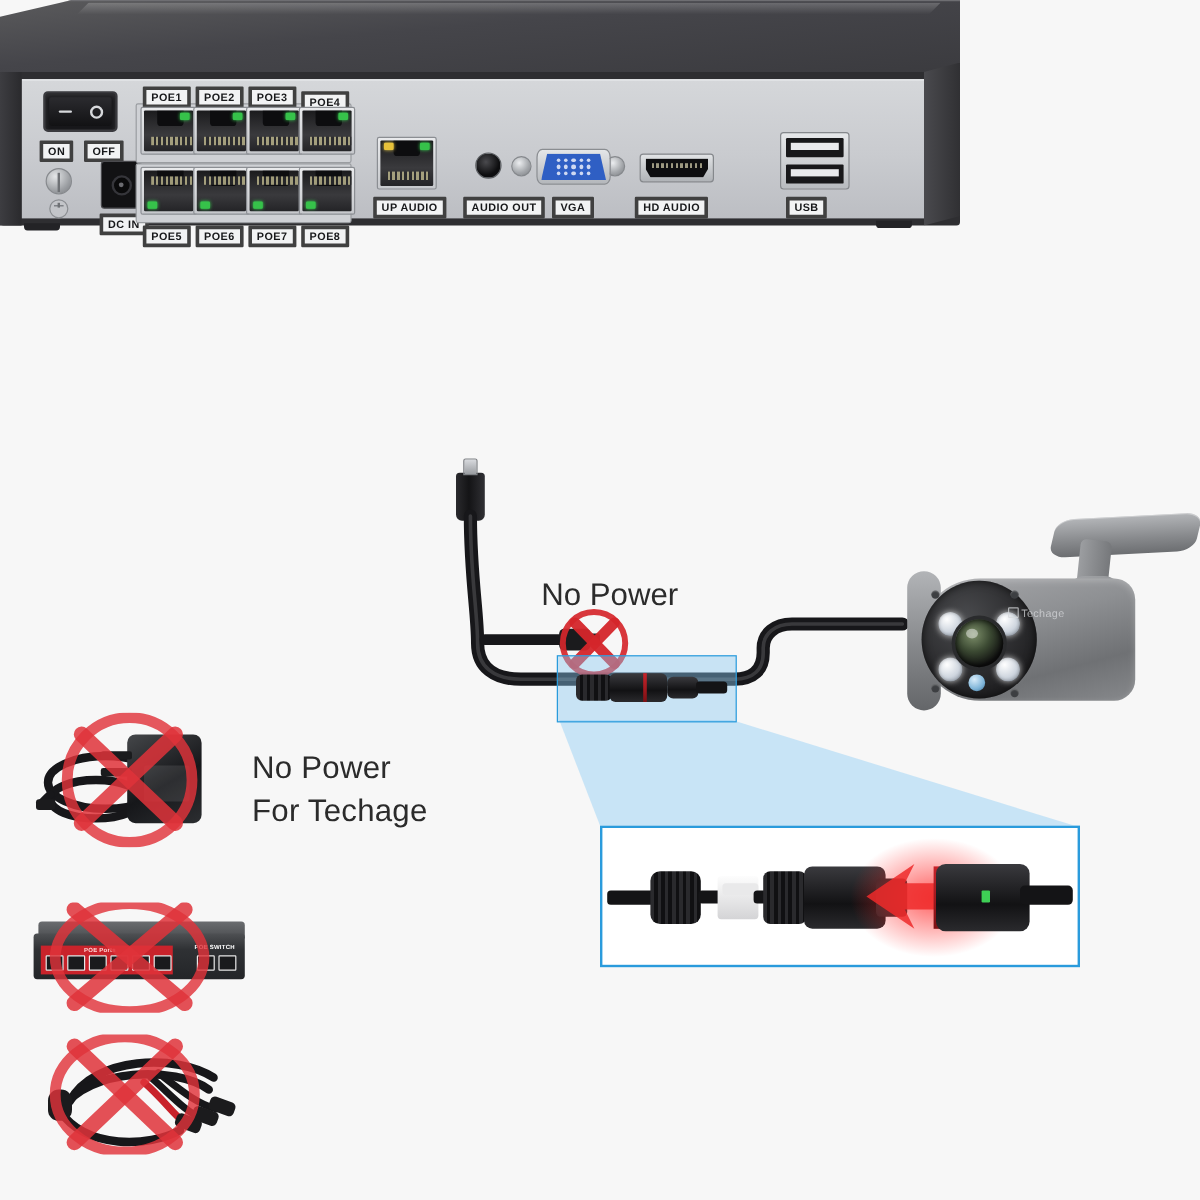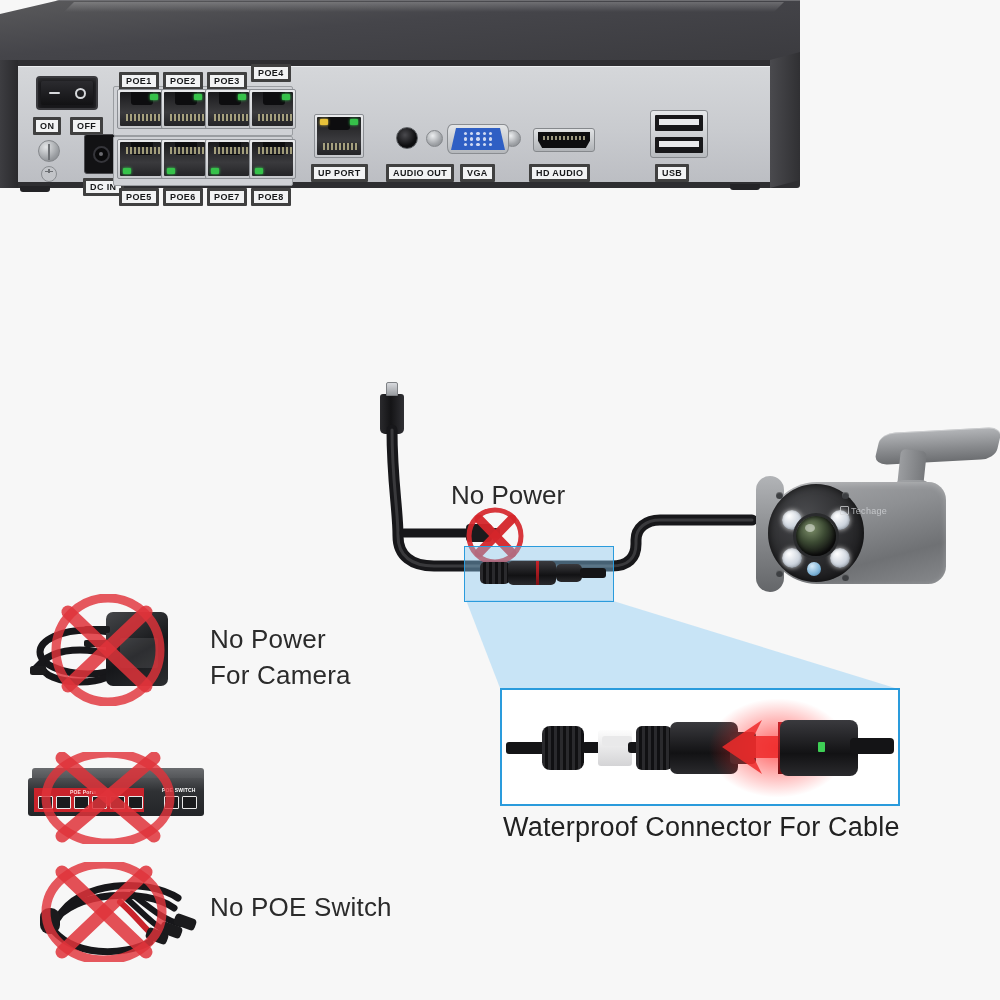--- a/index.html
+++ b/index.html
@@ -334,21 +334,21 @@
         </div>
     </div>
     <div class="lbl" style="left:83px;top:178px;">DC IN</div>
 
     <div class="portgroup" style="left:113px;top:86px;width:178px;height:48px;"></div>
     <div class="portgroup" style="left:113px;top:136px;width:178px;height:48px;"></div>
 
     <div class="lbl" style="left:119px;top:72px;">POE1</div>
     <div class="lbl" style="left:163px;top:72px;">POE2</div>
     <div class="lbl" style="left:207px;top:72px;">POE3</div>
-    <div class="lbl" style="left:251px;top:64px;">POE4</div>
+    <div class="lbl" style="left:251px;top:76px;">POE4</div>
 
     <div class="rj45" style="left:117px;top:89px;">
       <div class="inner">
           <span class="tab"></span>
           <span class="pins"></span>
           <span class="led-g" style="right:3px;top:2px;"></span>
         </div>
     </div>
     <div class="rj45" style="left:161px;top:89px;">
       <div class="inner">
@@ -407,21 +407,21 @@
     <div class="lbl" style="left:251px;top:188px;">POE8</div>
 
     <div class="rj45" style="left:314px;top:114px;width:50px;height:44px;">
       <div class="inner">
           <span class="tab"></span>
           <span class="pins"></span>
         <span class="led-y" style="left:3px;top:2px;"></span>
           <span class="led-g" style="right:3px;top:2px;"></span>
       </div>
     </div>
-    <div class="lbl" style="left:311px;top:164px;">UP PORT</div>
+    <div class="lbl" style="left:311px;top:164px;">UP AUDIO</div>
 
     <div class="audiojack" style="left:396px;top:127px;"></div>
     <div class="lbl" style="left:386px;top:164px;">AUDIO OUT</div>
 
     <div class="vgascrew" style="left:426px;top:130px;"></div>
     <div class="vgascrew" style="left:504px;top:130px;"></div>
     <div class="vga" style="left:447px;top:124px;">
       <div class="dsub">
         <span class="row">
             <i class="dot"></i>
@@ -531,21 +531,20 @@
       <span class="glow" style="left:206px;top:8px;width:140px;height:100px;"></span>
       <svg class="abs" style="left:216px;top:24px;width:92px;height:66px;">
         <polygon points="4,33 44,6 36,22 88,22 88,44 36,44 44,60" fill="#ef2a2a" opacity=".85"></polygon>
       </svg>
       <span class="dc-red" style="left:276px;top:32px;width:5px;height:52px;"></span>
       <span class="dc-barrel" style="left:278px;top:30px;width:78px;height:56px;border-radius:8px;"></span>
       <span style="position:absolute;left:316px;top:52px;width:7px;height:10px;background:#3ecf55;border-radius:1px;"></span>
       <span class="dc-cable" style="left:348px;top:48px;width:44px;height:16px;border-radius:4px;"></span>
     </div>
   </div>
-  <div class="detail-caption" style="left:503px;top:812px;">Waterproof Connector For Cable</div>
 
   <div class="abs" style="left:28px;top:600px;width:160px;height:100px;">
     <svg class="abs" style="left:0;top:0;width:160px;height:100px;">
       <ellipse cx="60" cy="52" rx="48" ry="22" fill="none" stroke="#17171a" stroke-width="7"></ellipse>
       <ellipse cx="52" cy="66" rx="38" ry="16" fill="none" stroke="#17171a" stroke-width="7"></ellipse>
       <path d="M14,62 L6,70" stroke="#17171a" stroke-width="7" stroke-linecap="round"></path>
       <rect x="2" y="66" width="16" height="9" rx="2.5" fill="#1b1b1d"></rect>
     </svg>
     <span class="adapter-brick" style="left:78px;top:12px;width:62px;height:74px;"></span>
     <span class="adapter-prong" style="left:56px;top:26px;width:26px;height:7px;"></span>
@@ -553,21 +552,21 @@
     <span style="position:absolute;left:92px;top:38px;width:38px;height:30px;background:rgba(255,255,255,.1);border-radius:2px;"></span>
   </div>
   <div class="xstamp" style="left:42px;top:594px;width:132px;height:112px;">
     <svg viewBox="0 0 132 112">
       <ellipse cx="66" cy="56" rx="52" ry="52" fill="none" stroke="#e0333a" stroke-width="9" opacity=".82"></ellipse>
       <path d="M26,18 L104,92" stroke="#e0333a" stroke-width="13" stroke-linecap="round" opacity=".85"></path>
       <path d="M104,18 L26,92" stroke="#e0333a" stroke-width="13" stroke-linecap="round" opacity=".85"></path>
     </svg>
   </div>
   <div class="feat-label" style="left:210px;top:622px;">No Power</div>
-  <div class="feat-label" style="left:210px;top:658px;">For Camera</div>
+  <div class="feat-label" style="left:210px;top:658px;">For Techage</div>
 
   <div class="abs" style="left:28px;top:768px;width:180px;height:56px;">
     <span class="sw-top" style="left:4px;top:0;width:172px;height:14px;"></span>
     <span class="sw-box" style="left:0;top:10px;width:176px;height:38px;"></span>
     <span class="sw-band" style="left:6px;top:20px;width:110px;height:24px;"></span>
     <span class="sw-txt" style="left:42px;top:21px;color:#ffd9d9;">POE Ports</span>
     <span class="sw-port" style="left:10px;top:28px;width:15px;height:13px;"></span>
     <span class="sw-port" style="left:28px;top:28px;width:15px;height:13px;"></span>
     <span class="sw-port" style="left:46px;top:28px;width:15px;height:13px;"></span>
     <span class="sw-port" style="left:64px;top:28px;width:15px;height:13px;"></span>
@@ -599,15 +598,14 @@
       <rect x="146" y="44" width="22" height="12" rx="4" fill="#1b1b1d" transform="rotate(20 157 50)"></rect>
     </svg>
   </div>
   <div class="xstamp" style="left:34px;top:862px;width:140px;height:100px;">
     <svg viewBox="0 0 140 100">
       <ellipse cx="70" cy="50" rx="58" ry="48" fill="none" stroke="#e0333a" stroke-width="9" opacity=".82"></ellipse>
       <path d="M28,10 L112,90" stroke="#e0333a" stroke-width="13" stroke-linecap="round" opacity=".85"></path>
       <path d="M112,10 L28,90" stroke="#e0333a" stroke-width="13" stroke-linecap="round" opacity=".85"></path>
     </svg>
   </div>
-  <div class="feat-label" style="left:210px;top:890px;">No POE Switch</div>
 
 </div>
 
 </body></html>

